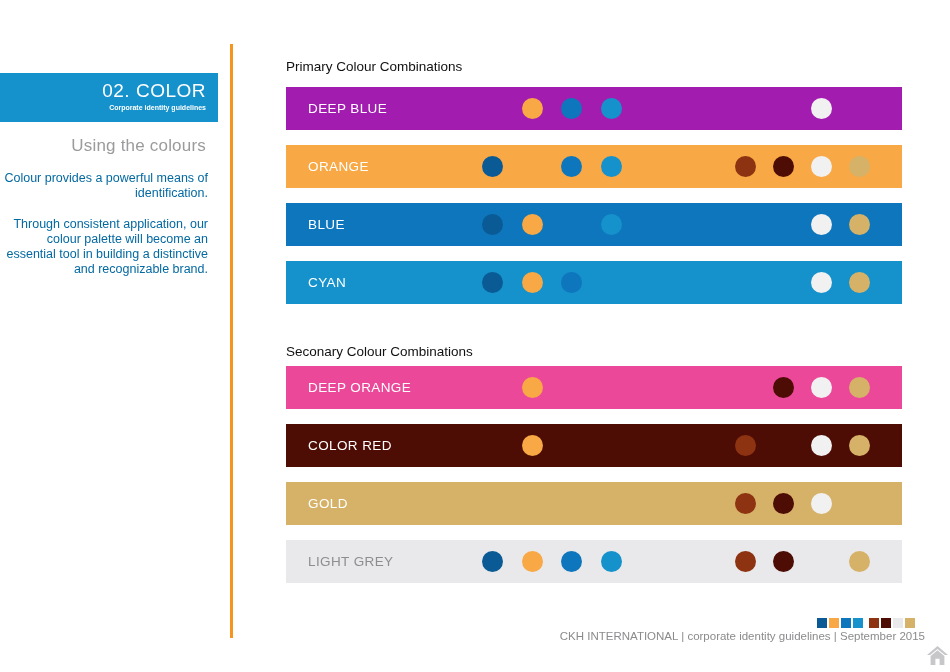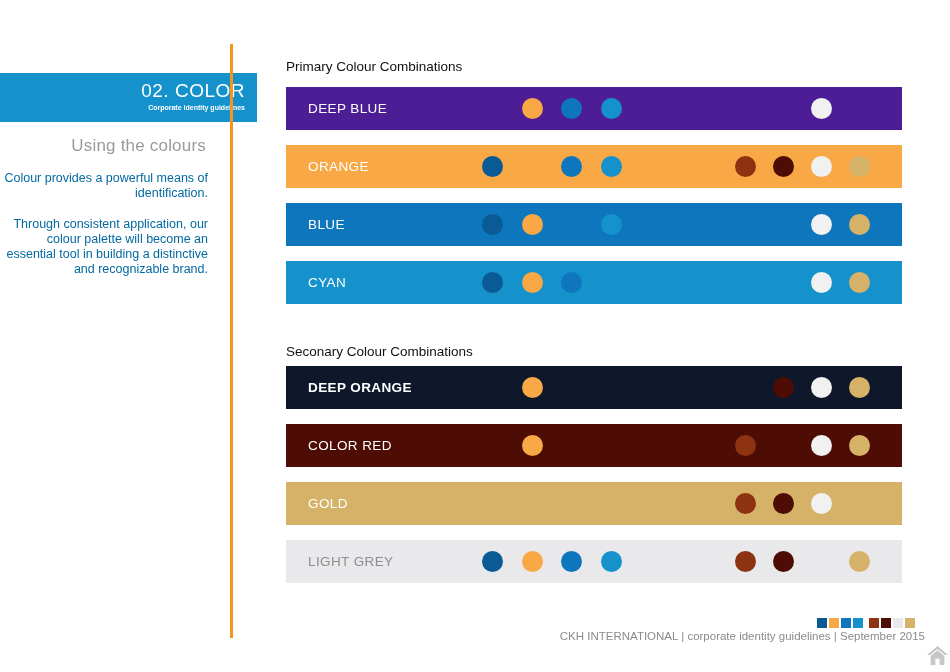--- a/index.html
+++ b/index.html
@@ -2,21 +2,21 @@
 <html><head>
 <meta charset="utf-8">
 <style>
   * { margin:0; padding:0; box-sizing:border-box; }
   html,body { background:#ffffff; }
   body { font-family:"Liberation Sans", sans-serif; }
   .page { position:relative; width:950px; height:672px; background:#ffffff; overflow:hidden; }
 
   
   .sidebar { position:absolute; left:0; top:0; width:218px; }
-  .chapter-box { position:absolute; left:0; top:73px; width:257px; height:49px;
+  .chapter-box { position:absolute; left:0; top:73px; width:218px; height:49px;
                  text-align:right; padding:7px 12px 0 0; }
   .chapter-title { display:block; color:#ffffff; font-size:19px; letter-spacing:0.5px; }
   .chapter-subtitle { display:block; color:#ffffff; font-size:7px; font-weight:bold; margin-top:2px; }
   .using-heading { position:absolute; left:0; top:136px; width:206px; text-align:right;
                    font-size:17px; color:#9B9B9D; letter-spacing:0.2px; }
   .intro { position:absolute; left:0; top:171px; width:208px; text-align:right;
            font-size:12.5px; line-height:15px; color:#0369a1; }
   .intro p + p { margin-top:16px; }
 
   
@@ -57,21 +57,21 @@
       <p>Colour provides a powerful means of identification.</p>
       <p>Through consistent application, our colour palette will become an essential tool in building a distinctive and recognizable brand.</p>
     </div>
   </div>
 
   <div class="divider" style="background: rgb(247, 148, 30);"></div>
 
   <div class="section" id="section-primary">
     <div class="section-title">Primary Colour Combinations</div>
     <div class="rows">
-        <div class="bar" style="background: #4c1d95;">
+        <div class="bar" style="background: #a21caf;">
           <span class="bar-label" style="color: rgb(255, 255, 255);">DEEP BLUE</span>
           <span class="dot" style="left: 235.5px; background: rgb(248, 168, 69);"></span>
           <span class="dot" style="left: 274.5px; background: rgb(14, 118, 188);"></span>
           <span class="dot" style="left: 314.5px; background: rgb(21, 145, 203);"></span>
           <span class="dot" style="left: 524.5px; background: rgb(241, 241, 241);"></span>
         </div>
         <div class="bar" style="background: rgb(248, 168, 69);">
           <span class="bar-label" style="color: rgb(255, 255, 255);">ORANGE</span>
           <span class="dot" style="left: 195.5px; background: rgb(10, 91, 149);"></span>
           <span class="dot" style="left: 274.5px; background: rgb(14, 118, 188);"></span>
@@ -96,21 +96,21 @@
           <span class="dot" style="left: 274.5px; background: rgb(14, 118, 188);"></span>
           <span class="dot" style="left: 524.5px; background: rgb(241, 241, 241);"></span>
           <span class="dot" style="left: 562.5px; background: rgb(214, 178, 104);"></span>
         </div>
       </div>
   </div>
 
   <div class="section" id="section-secondary">
     <div class="section-title">Seconary Colour Combinations</div>
     <div class="rows">
-        <div class="bar" style="background: #0f172a; font-weight: bold;">
+        <div class="bar" style="background: #ec4899;">
           <span class="bar-label" style="color: rgb(255, 255, 255);">DEEP ORANGE</span>
           <span class="dot" style="left: 235.5px; background: rgb(248, 168, 69);"></span>
           <span class="dot" style="left: 486.5px; background: rgb(78, 13, 4);"></span>
           <span class="dot" style="left: 524.5px; background: rgb(241, 241, 241);"></span>
           <span class="dot" style="left: 562.5px; background: rgb(214, 178, 104);"></span>
         </div>
         <div class="bar" style="background: rgb(78, 13, 4);">
           <span class="bar-label" style="color: rgb(255, 255, 255);">COLOR RED</span>
           <span class="dot" style="left: 235.5px; background: rgb(248, 168, 69);"></span>
           <span class="dot" style="left: 448.5px; background: rgb(142, 51, 17);"></span>

